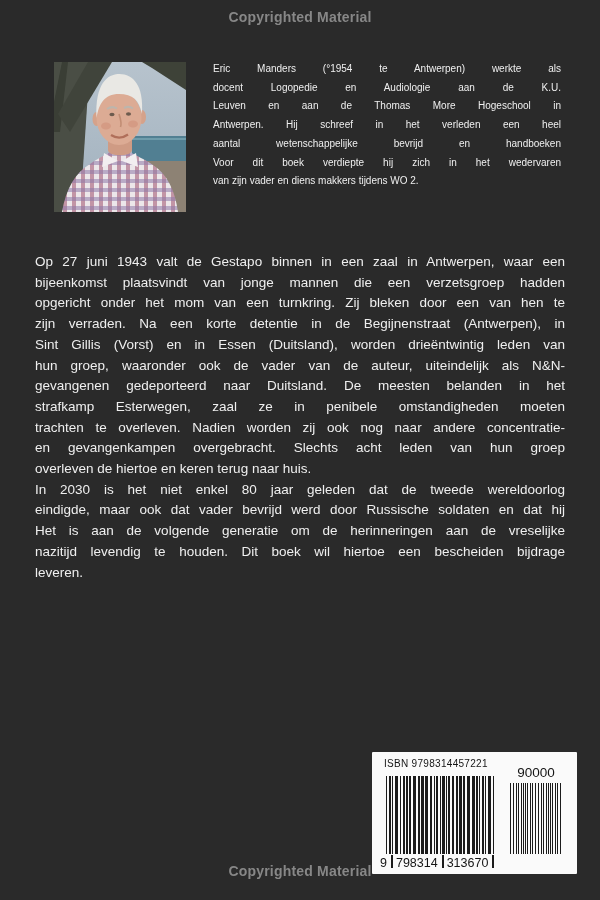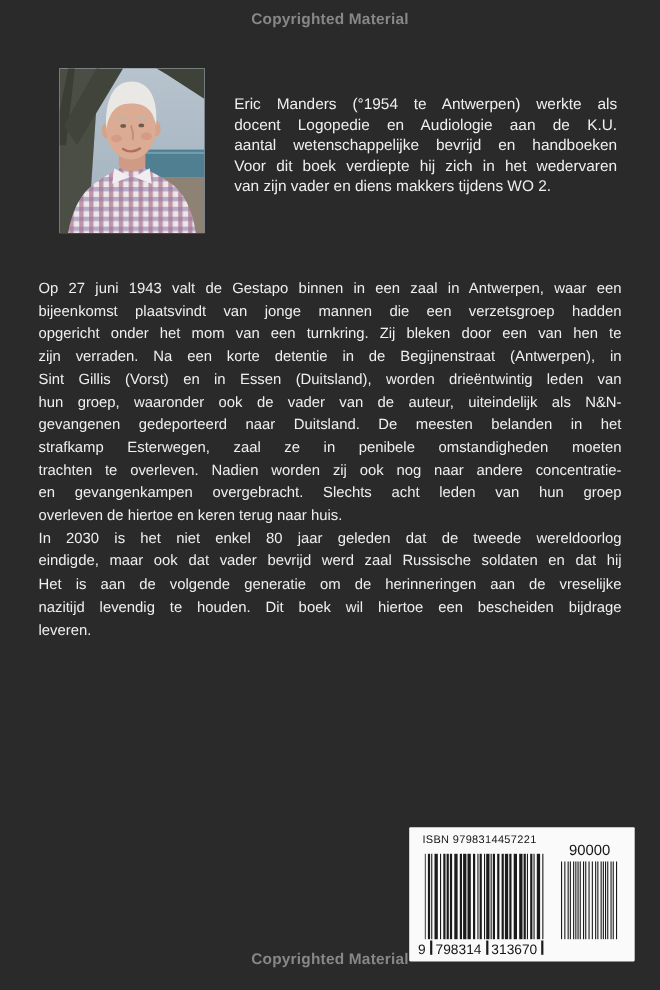--- a/index.html
+++ b/index.html
@@ -17,21 +17,21 @@
   .copyright.bottom{top:863px}
 
   .photo{
     position:absolute;left:54px;top:62px;width:132px;height:150px;
     overflow:hidden;background:#9fb0bd;
   }
   .photo svg{display:block}
 
   .bio{
     position:absolute;left:213px;top:60px;width:348px;
-    color:#efefef;font-size:14px;line-height:18.7px;margin-top:25px;
+    color:#efefef;font-size:10px;line-height:18.7px;
   }
   .desc{
     position:absolute;left:35px;top:252px;width:530px;
     color:#efefef;font-size:13.5px;line-height:20.7px;
   }
   .line{text-align:justify;text-align-last:justify}
   .line.last{text-align-last:left}
 
   .barcode-box{
     position:absolute;left:372px;top:752px;width:205px;height:122px;
@@ -101,39 +101,41 @@
     <path d="M65,52 q3,9 1.5,13" stroke="#c28d74" stroke-width="1.6" fill="none"></path>
     <path d="M57,73 q8.5,5.5 17,-0.5" stroke="#b06f5a" stroke-width="2.2" fill="none"></path>
     <ellipse cx="52" cy="64" rx="5" ry="3.5" fill="#c97f68" opacity="0.35"></ellipse>
     <ellipse cx="79" cy="62" rx="5" ry="3.5" fill="#c97f68" opacity="0.35"></ellipse>
   </svg>
 </div>
 
 <div class="bio">
     <div class="line">Eric Manders (°1954 te Antwerpen) werkte als</div>
     <div class="line">docent Logopedie en Audiologie aan de K.U.</div>
+    <div class="line">Leuven en aan de Thomas More Hogeschool in</div>
+    <div class="line">Antwerpen. Hij schreef in het verleden een heel</div>
     <div class="line">aantal wetenschappelijke bevrijd en handboeken</div>
     <div class="line">Voor dit boek verdiepte hij zich in het wedervaren</div>
     <div class="line last">van zijn vader en diens makkers tijdens WO 2.</div>
   </div>
 
 <div class="desc">
     <div class="line">Op 27 juni 1943 valt de Gestapo binnen in een zaal in Antwerpen, waar een</div>
     <div class="line">bijeenkomst plaatsvindt van jonge mannen die een verzetsgroep hadden</div>
     <div class="line">opgericht onder het mom van een turnkring. Zij bleken door een van hen te</div>
     <div class="line">zijn verraden. Na een korte detentie in de Begijnenstraat (Antwerpen), in</div>
     <div class="line">Sint Gillis (Vorst) en in Essen (Duitsland), worden drieëntwintig leden van</div>
     <div class="line">hun groep, waaronder ook de vader van de auteur, uiteindelijk als N&amp;N-</div>
     <div class="line">gevangenen gedeporteerd naar Duitsland. De meesten belanden in het</div>
     <div class="line">strafkamp Esterwegen, zaal ze in penibele omstandigheden moeten</div>
     <div class="line">trachten te overleven. Nadien worden zij ook nog naar andere concentratie-</div>
     <div class="line">en gevangenkampen overgebracht. Slechts acht leden van hun groep</div>
     <div class="line last">overleven de hiertoe en keren terug naar huis.</div>
     <div class="line">In 2030 is het niet enkel 80 jaar geleden dat de tweede wereldoorlog</div>
-    <div class="line">eindigde, maar ook dat vader bevrijd werd zaal Russische soldaten en dat hij</div>
+    <div class="line">eindigde, maar ook dat vader bevrijd werd door Russische soldaten en dat hij</div>
     <div class="line">Het is aan de volgende generatie om de herinneringen aan de vreselijke</div>
     <div class="line">nazitijd levendig te houden. Dit boek wil hiertoe een bescheiden bijdrage</div>
     <div class="line last">leveren.</div>
   </div>
 
 <div class="barcode-box">
   <div class="isbn-label">ISBN 9798314457221</div>
   <div class="bars main-bars"><i style="width:1px;margin-right:2px"></i><i style="width:2px;margin-right:1px"></i><i style="width:1px;margin-right:2px"></i><i style="width:3px;margin-right:2px"></i><i style="width:1px;margin-right:2px"></i><i style="width:2px;margin-right:1px"></i><i style="width:2px;margin-right:1px"></i><i style="width:2px;margin-right:2px"></i><i style="width:3px;margin-right:2px"></i><i style="width:2px;margin-right:1px"></i><i style="width:3px;margin-right:1px"></i><i style="width:3px;margin-right:2px"></i><i style="width:2px;margin-right:2px"></i><i style="width:1px;margin-right:1px"></i><i style="width:2px;margin-right:2px"></i><i style="width:1px;margin-right:1px"></i><i style="width:3px;margin-right:1px"></i><i style="width:1px;margin-right:1px"></i><i style="width:2px;margin-right:2px"></i><i style="width:2px;margin-right:2px"></i><i style="width:2px;margin-right:1px"></i><i style="width:3px;margin-right:1px"></i><i style="width:2px;margin-right:2px"></i><i style="width:3px;margin-right:2px"></i><i style="width:3px;margin-right:1px"></i><i style="width:2px;margin-right:1px"></i><i style="width:1px;margin-right:2px"></i><i style="width:2px;margin-right:1px"></i><i style="width:1px;margin-right:2px"></i><i style="width:3px;margin-right:2px"></i><i style="width:1px;margin-right:2px"></i></div>
   <div class="addon-text">90000</div>
   <div class="bars addon-bars"><i style="width:1px;margin-right:2px"></i><i style="width:1px;margin-right:2px"></i><i style="width:1px;margin-right:1px"></i><i style="width:1px;margin-right:2px"></i><i style="width:1px;margin-right:1px"></i><i style="width:1px;margin-right:1px"></i><i style="width:1px;margin-right:1px"></i><i style="width:1px;margin-right:2px"></i><i style="width:1px;margin-right:1px"></i><i style="width:1px;margin-right:2px"></i><i style="width:1px;margin-right:2px"></i><i style="width:1px;margin-right:2px"></i><i style="width:1px;margin-right:1px"></i><i style="width:1px;margin-right:2px"></i><i style="width:1px;margin-right:1px"></i><i style="width:1px;margin-right:1px"></i><i style="width:1px;margin-right:1px"></i><i style="width:1px;margin-right:2px"></i><i style="width:1px;margin-right:1px"></i><i style="width:1px;margin-right:2px"></i><i style="width:1px;margin-right:2px"></i></div>

